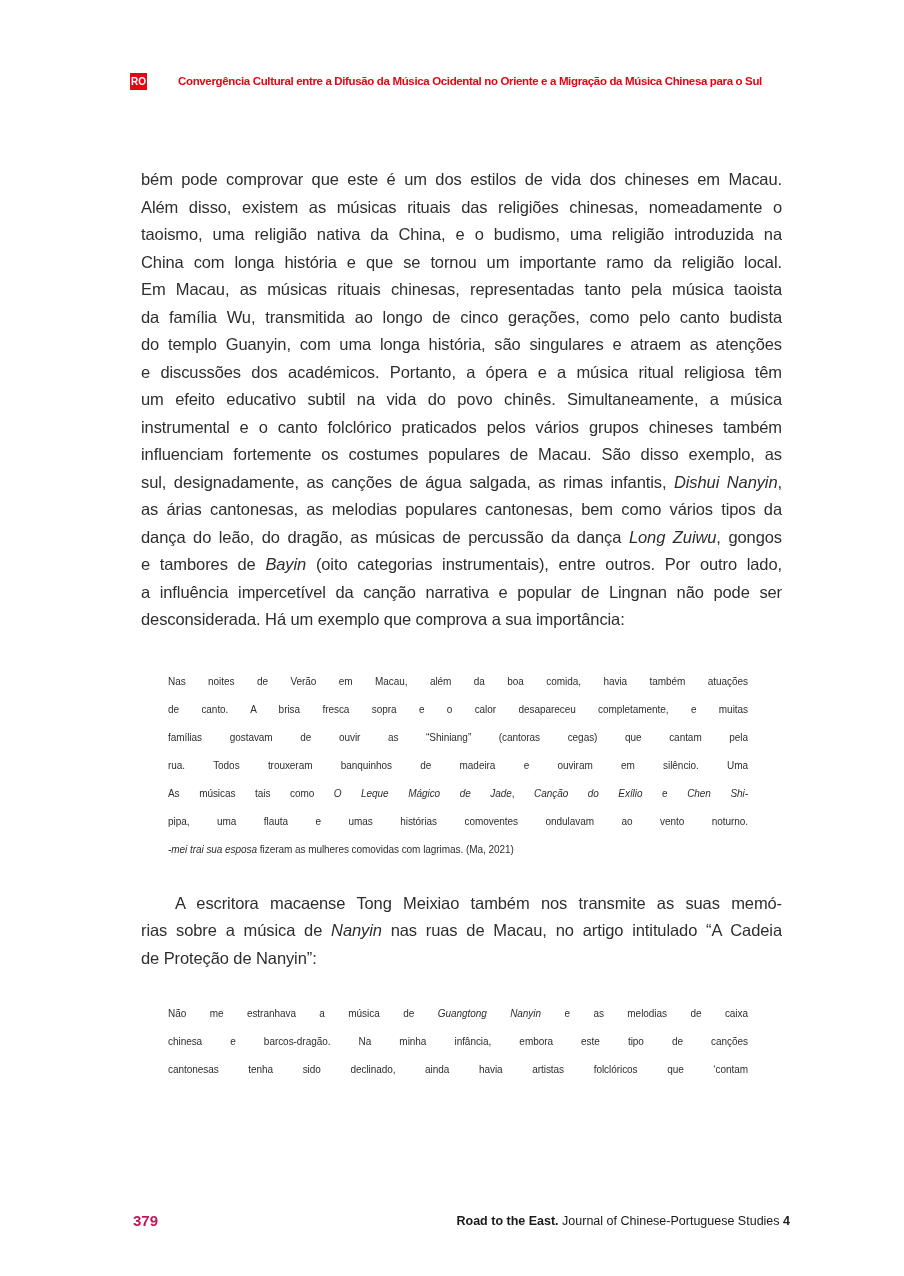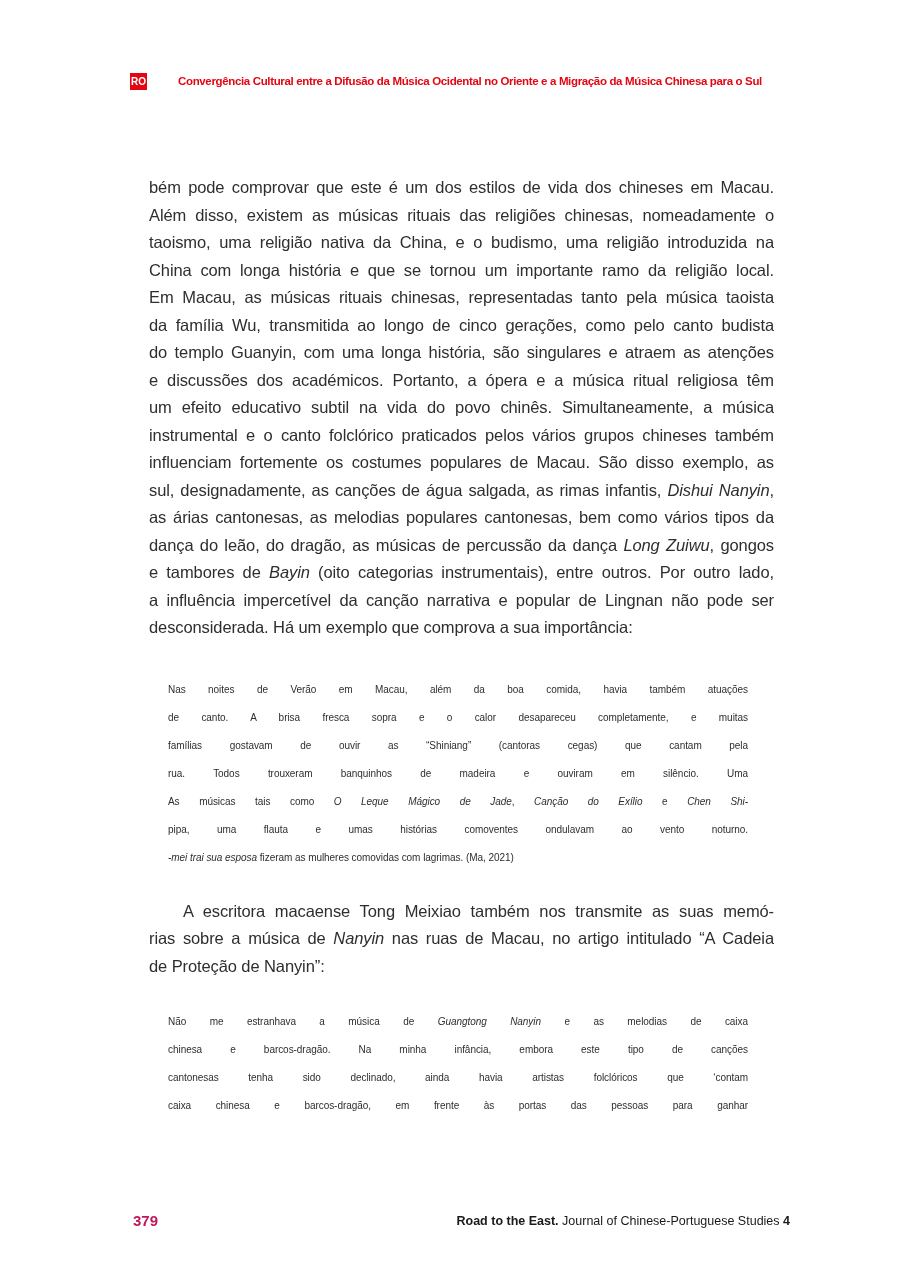--- a/index.html
+++ b/index.html
@@ -24,21 +24,21 @@
   }
   .header-title{
     position:absolute;left:48px;top:2px;
     font-size:11.5px;font-weight:bold;
     letter-spacing:-0.35px;
     color:#e30613;
     white-space:nowrap;
   }
   
   .content{position:absolute;left:133px;top:158px;width:657px;}
-  .block{margin:16px;}
+  .block{margin:8px;}
   .para .line{
     font-size:16.5px;
     height:27.5px;line-height:27.5px;
     letter-spacing:-0.1px;
   }
   .quote{margin:34px 0 26px 35px;width:580px;}
   .quote .line{
     font-size:10px;
     height:28px;line-height:28px;
     letter-spacing:-0.05px;
@@ -107,21 +107,20 @@
       </div>
       <div class="block para">
         <div class="line indent"><span>A escritora macaense Tong Meixiao também nos transmite as suas memó-</span></div>
         <div class="line"><span>rias sobre a música de </span><em>Nanyin</em><span> nas ruas de Macau, no artigo intitulado “A Cadeia</span></div>
         <div class="line last"><span>de Proteção de Nanyin”:</span></div>
       </div>
       <div class="block quote q2">
         <div class="line"><span>Não me estranhava a música de </span><em>Guangtong Nanyin</em><span> e as melodias de caixa</span></div>
         <div class="line"><span>chinesa e barcos-dragão. Na minha infância, embora este tipo de canções</span></div>
         <div class="line"><span>cantonesas tenha sido declinado, ainda havia artistas folclóricos que ‘contam</span></div>
-        <div class="line"><span>caixa chinesa e barcos-dragão, em frente às portas das pessoas para ganhar</span></div>
       </div>
     </div>
 
   <div class="footer">
     <div class="footer-page">379</div>
     <div class="footer-journal"><span class="b">Road to the East.</span><span> Journal of Chinese-Portuguese Studies </span><span class="b">4</span></div>
   </div>
 
 </div>
 

